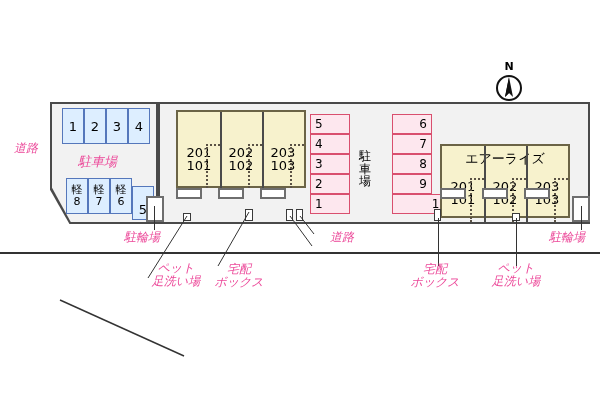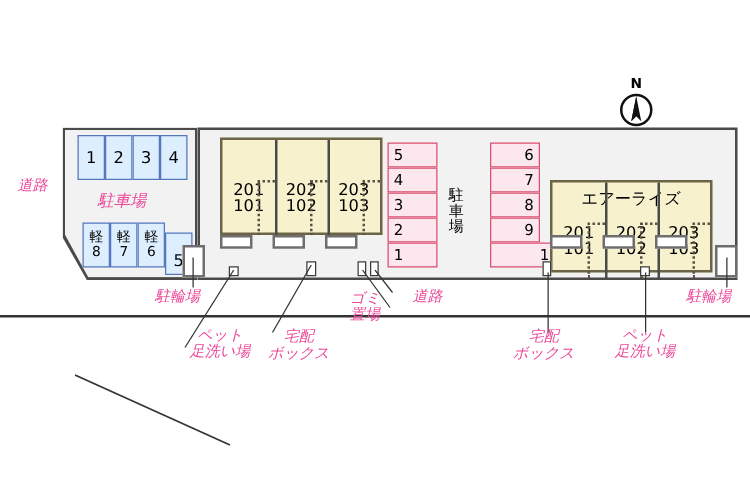--- a/index.html
+++ b/index.html
@@ -214,24 +214,20 @@
 
   <div class="ln lnv" style="left:581px;top:206px;height:24px;"></div>
 
   <svg class="diag" style="left:58px;top:298px;" width="130" height="62">
     <line x1="2" y1="2" x2="126" y2="58" stroke="#333" stroke-width="1.4"></line>
   </svg>
 
   <div class="lbl" style="left:124px;top:231px;">駐輪場</div>
   <div class="lbl" style="left:549px;top:231px;">駐輪場</div>
 
-  <div class="lbl c" style="left:274px;top:232px;width:36px;">
-    <span style="display:block;">ゴミ</span>
-    <span style="display:block;">置場</span>
-  </div>
 
   <div class="lbl" style="left:330px;top:231px;">道路</div>
 
   <div class="lbl c" style="left:147px;top:262px;width:58px;">
     <span style="display:block;">ペット</span>
     <span style="display:block;">足洗い場</span>
   </div>
 
   <div class="lbl c" style="left:208px;top:263px;width:62px;">
     <span style="display:block;">宅配</span>

